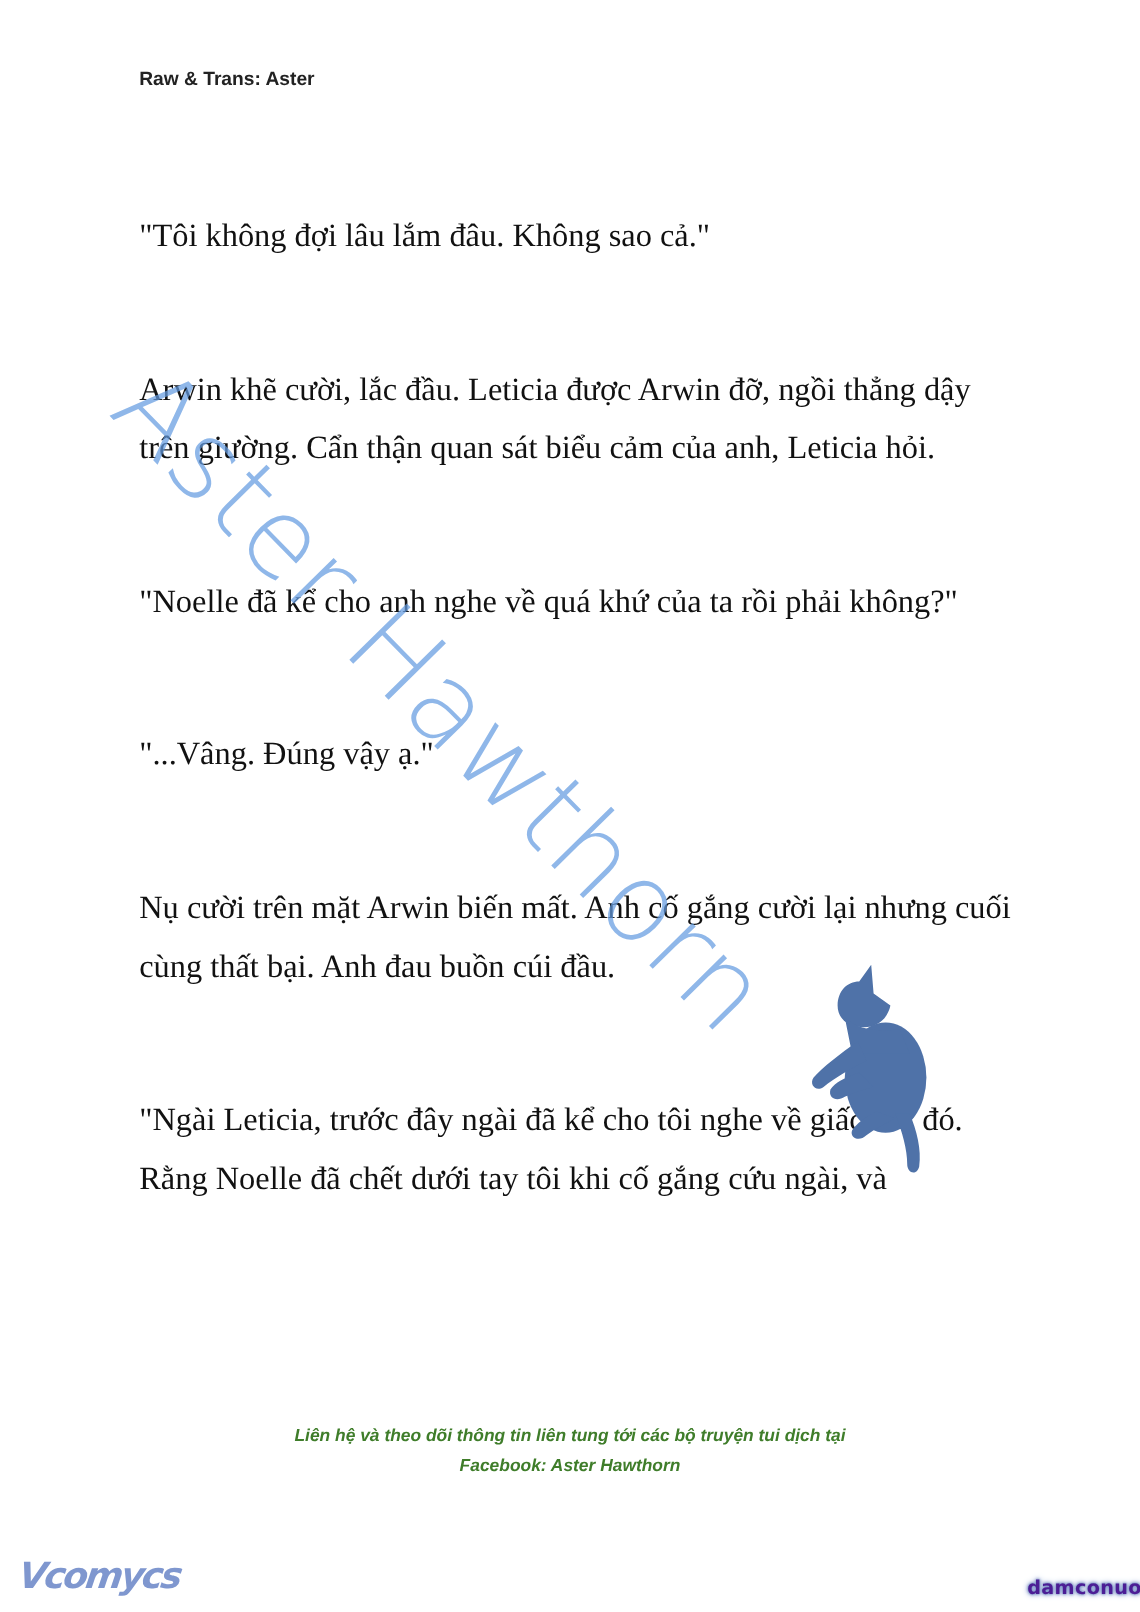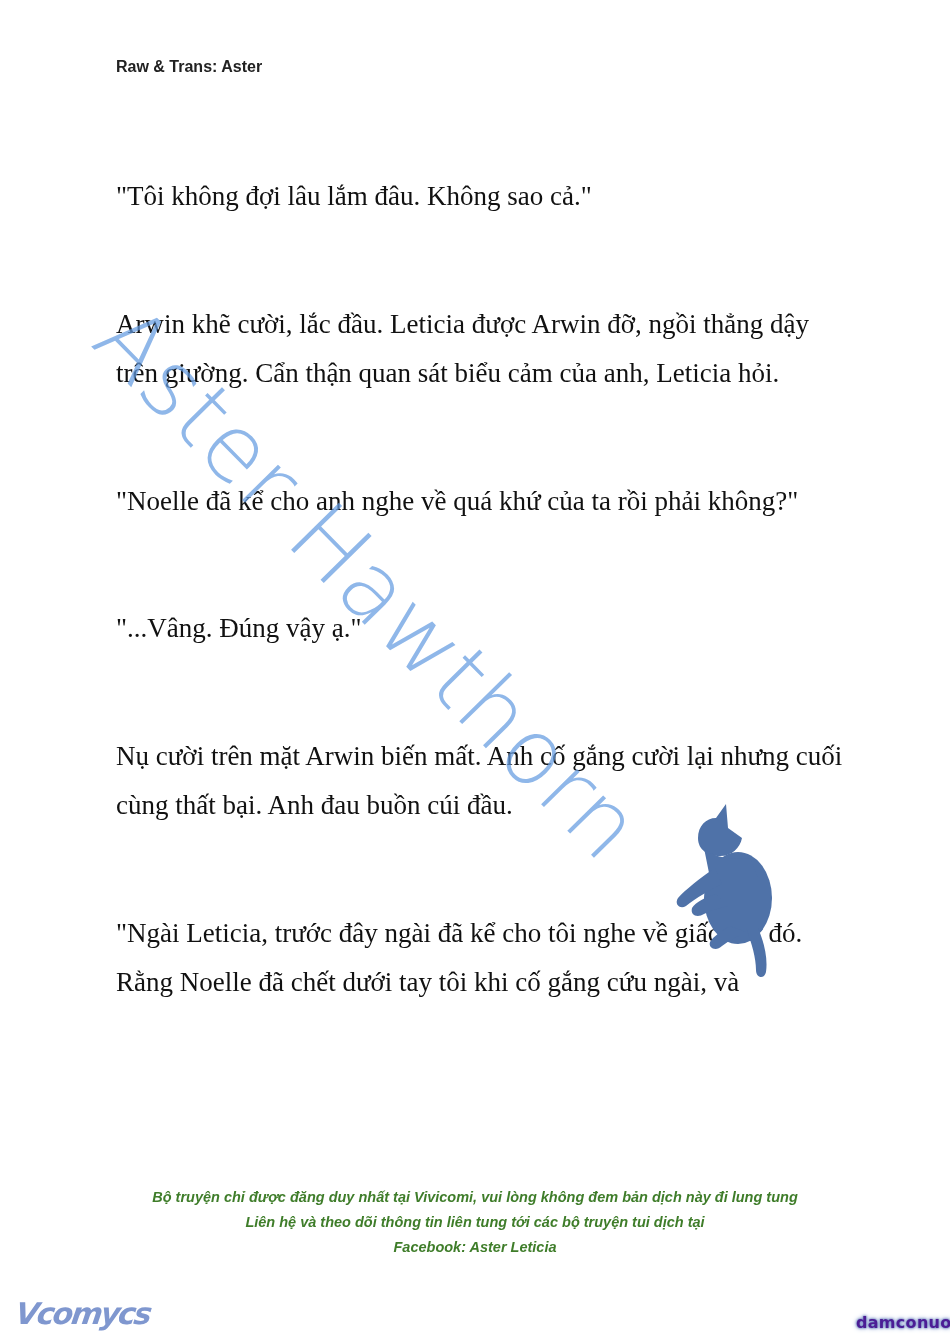--- a/index.html
+++ b/index.html
@@ -128,19 +128,18 @@
 
     <path d="M56 96 C44 100 36 104 32 110 C30 118 38 120 44 116 C52 112 60 110 68 108 Z"></path>
 
     <path d="M70 128 C60 134 54 138 50 144 C48 150 56 154 62 148 C70 142 78 138 86 134 Z"></path>
 
     <path d="M86 130 C92 146 96 160 96 172 C96 180 104 182 106 174 C108 160 104 144 98 130 Z"></path>
   </g>
 </svg>
 
 <div class="footer-notes">
-  <div>Bộ truyện chỉ được đăng duy nhất tại Vivicomi, vui lòng không đem bản dịch này đi lung tung</div>
   <div>Liên hệ và theo dõi thông tin liên tung tới các bộ truyện tui dịch tại</div>
-  <div>Facebook: Aster Leticia</div>
+  <div>Facebook: Aster Hawthorn</div>
 </div>
 
 <div class="logo-left">Vcomycs</div>
 <div class="logo-right">damconuong</div>
 
 </body></html>

